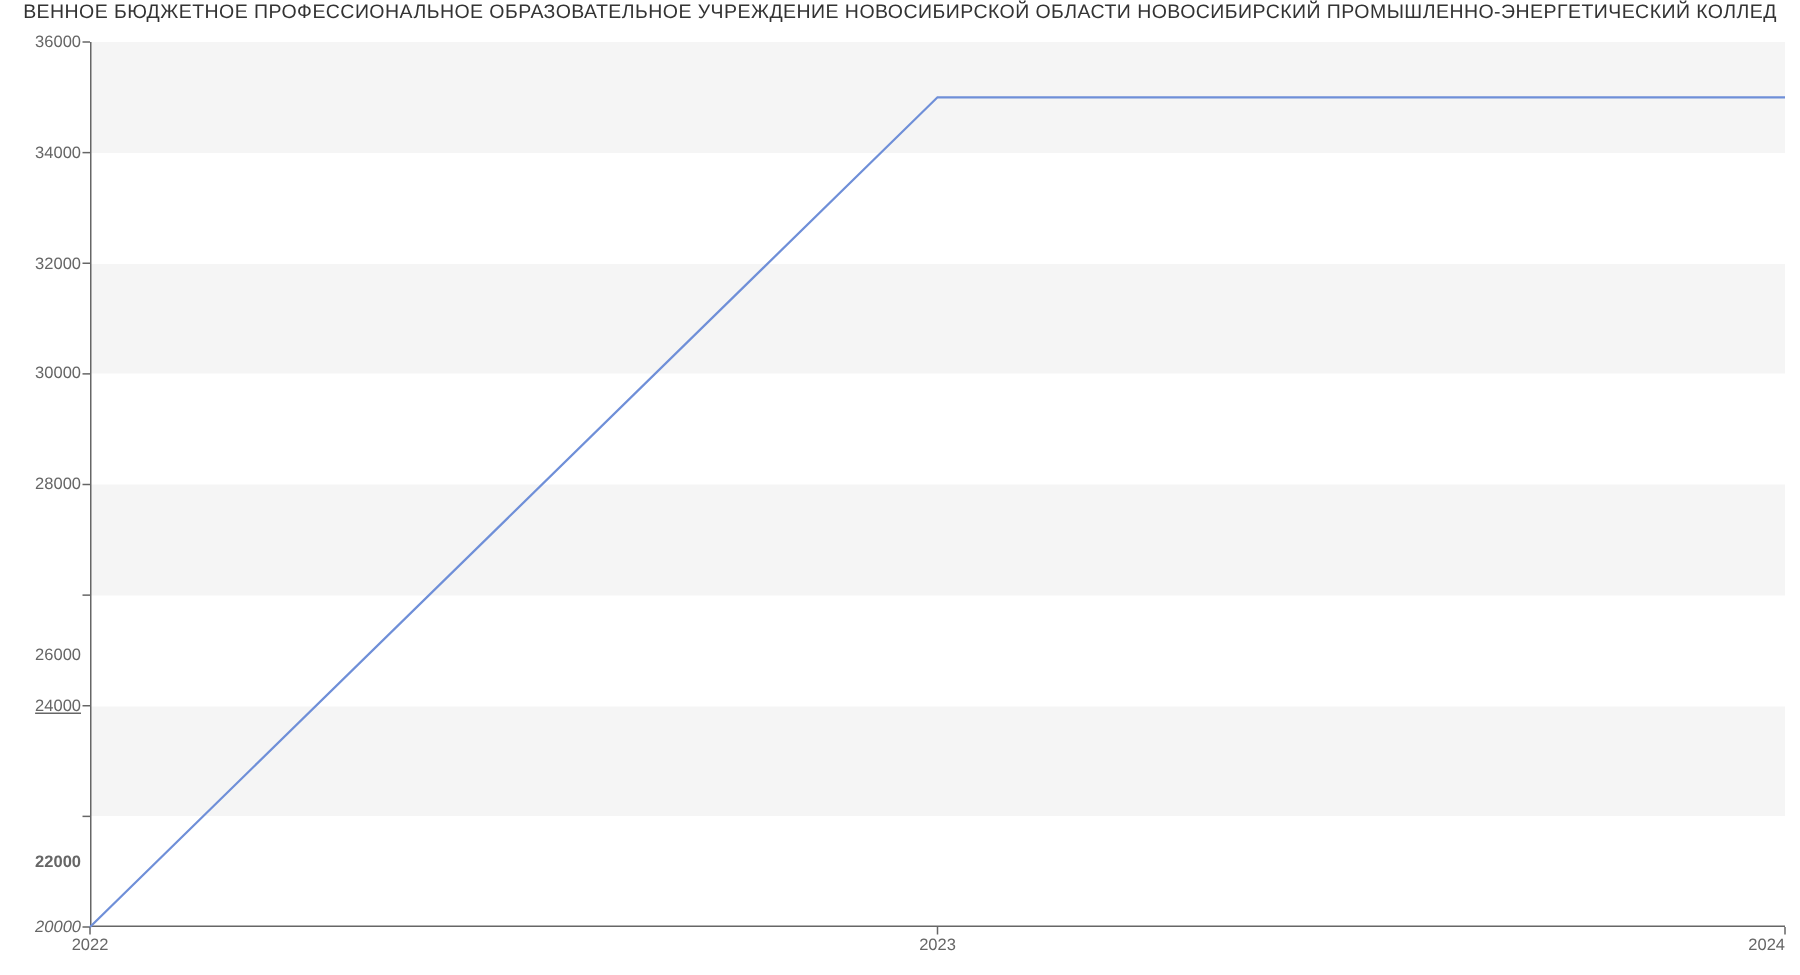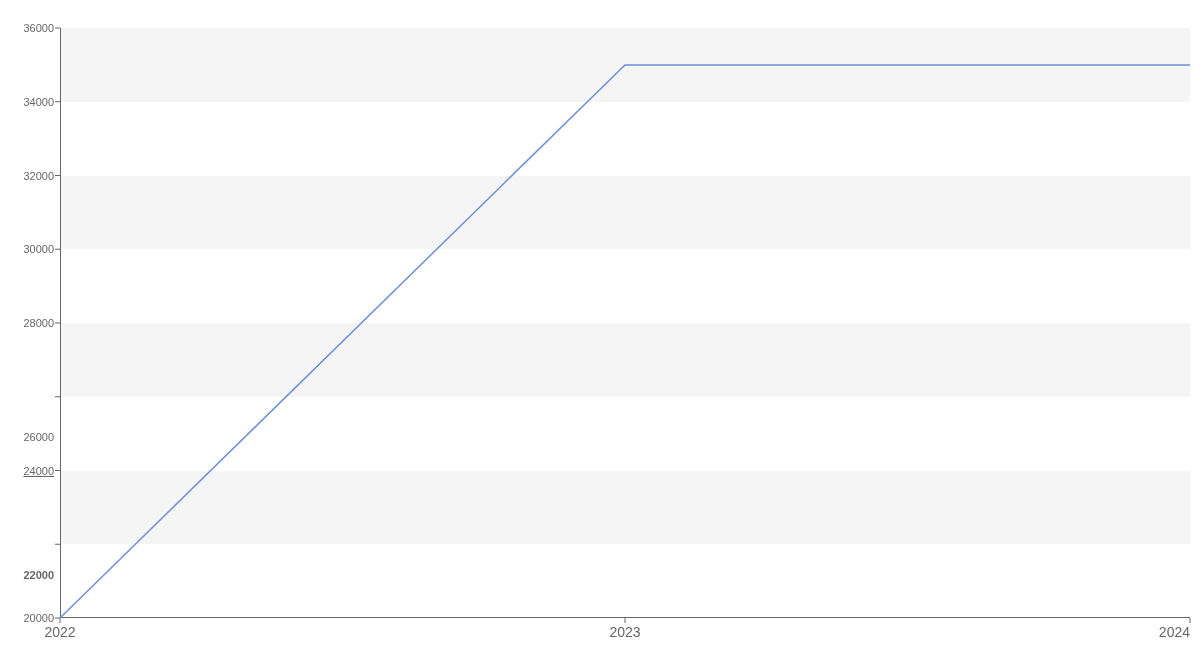--- a/index.html
+++ b/index.html
@@ -49,21 +49,21 @@
     padding-right: 6px;
     font-size: 11px;
     color: #666;
     white-space: nowrap;
   }
   .x-tick-label {
     position: absolute;
     top: 100%;
     transform: translateX(-50%);
     padding-top: 6px;
-    font-size: 14px;
+    font-size: 11px;
     color: #666;
     text-align: center;
   }
   .x-tick-label.last {
     transform: translateX(-100%);
   }
   .band {
     position: absolute;
     left: 0;
     width: 100%;
@@ -83,20 +83,21 @@
   }
   .tick-mark {
     stroke: #666;
     stroke-width: 1;
   }
 </style>
 </head>
 <body>
 
 <div class="chart-wrap">
+  <div class="title">ВЕННОЕ БЮДЖЕТНОЕ ПРОФЕССИОНАЛЬНОЕ ОБРАЗОВАТЕЛЬНОЕ УЧРЕЖДЕНИЕ НОВОСИБИРСКОЙ ОБЛАСТИ НОВОСИБИРСКИЙ ПРОМЫШЛЕННО-ЭНЕРГЕТИЧЕСКИЙ КОЛЛЕД</div>
 
   <div class="plot">
     <div id="bands-layer">
         <div class="band" style="top: 442.5px; height: 73.75px;"></div>
         <div class="band" style="top: 295px; height: 73.75px;"></div>
         <div class="band" style="top: 147.5px; height: 73.75px;"></div>
         <div class="band" style="top: 0px; height: 73.75px;"></div>
       </div>
     <div class="plot-frame"></div>
     <svg class="line-layer" id="svg-layer" preserveAspectRatio="none" viewBox="0 0 1130 590">
@@ -110,21 +111,21 @@
           <line class="tick-mark" x1="-5" x2="0" y1="147.5" y2="147.5"></line>
           <line class="tick-mark" x1="-5" x2="0" y1="73.75" y2="73.75"></line>
           <line class="tick-mark" x1="-5" x2="0" y1="0" y2="0"></line>
           <line class="tick-mark" x1="0" x2="0" y1="590" y2="595"></line>
           <line class="tick-mark" x1="565" x2="565" y1="590" y2="595"></line>
           <line class="tick-mark" x1="1130" x2="1130" y1="590" y2="595"></line>
         </g>
       <polyline id="data-poly" class="data-line" points="0,590 565,36.875 1130,36.875"></polyline>
     </svg>
     <div id="y-labels">
-        <div class="y-tick-label" style="top: 590px;">20000</div>
+        <div class="y-tick-label" style="top: 590px; font-style: italic;">20000</div>
         <div class="y-tick-label" style="top: 547px; font-weight: bold;">22000</div>
         <div class="y-tick-label" style="top: 442.5px; text-decoration: underline;">24000</div>
         <div class="y-tick-label" style="top: 368.75px; margin-top: 40px;">26000</div>
         <div class="y-tick-label" style="top: 295px;">28000</div>
         <div class="y-tick-label" style="top: 221.25px;">30000</div>
         <div class="y-tick-label" style="top: 147.5px;">32000</div>
         <div class="y-tick-label" style="top: 73.75px;">34000</div>
         <div class="y-tick-label" style="top: 0px; text-align: center;">36000</div>
       </div>
     <div id="x-labels">

